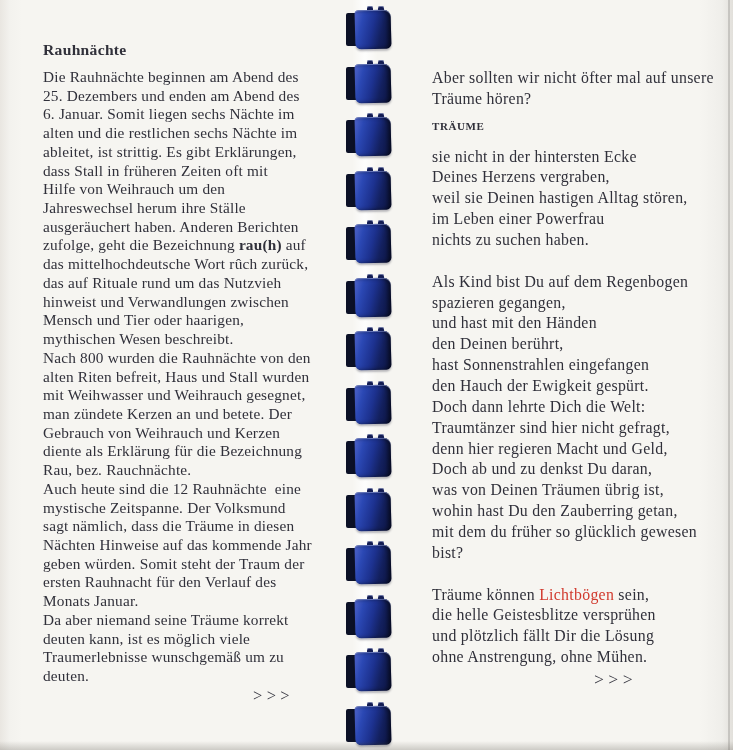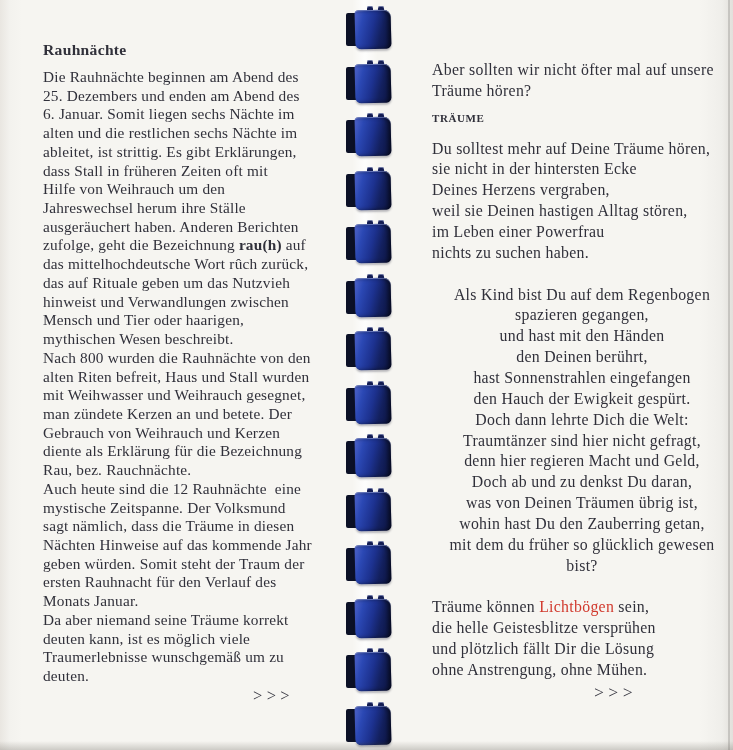--- a/index.html
+++ b/index.html
@@ -12,27 +12,27 @@
   }
   .bottom-shade{position:absolute;left:0;right:0;bottom:0;height:9px;
     background:linear-gradient(to bottom,rgba(110,106,98,0),rgba(110,106,98,.30));}
   .right-edge-line{position:absolute;top:0;bottom:0;right:3px;width:2px;background:rgba(125,123,119,.30);}
   .center-gap{position:absolute;top:0;bottom:0;left:352px;width:26px;
     background:linear-gradient(to right,rgba(255,255,255,0),rgba(255,255,255,.85) 50%,rgba(255,255,255,0));}
 
   
   .col{position:absolute;}
   .col-left{left:43px;top:40px;width:300px;font-size:15.3px;line-height:18.72px;letter-spacing:.2px;}
-  .col-right{left:432px;top:60px;width:300px;font-size:15.8px;line-height:20.85px;letter-spacing:.3px;}
+  .col-right{left:432px;top:68px;width:300px;font-size:15.8px;line-height:20.85px;letter-spacing:.3px;}
   .doc-title{font-weight:bold;font-size:15.6px;line-height:19px;letter-spacing:.3px;}
   .col-left .body{margin-top:9px;}
   .tline{white-space:pre;min-height:1em;}
   .rc-heading{font-weight:bold;font-size:11px;line-height:20.85px;letter-spacing:.6px;margin-top:6px;}
   .rc-stanza1{margin-top:10px;}
-  .rc-stanza2{margin-top:21px;text-align:center;}
+  .rc-stanza2{margin-top:21px;}
   .rc-stanza3{margin-top:21px;}
   .more{font-style:italic;letter-spacing:2.5px;color:#3a3a44;}
   .more-left{text-align:right;padding-right:50px;font-size:16.5px;margin-top:1px;}
   .more-right{text-align:right;padding-right:96px;font-size:17.5px;margin-top:1px;}
 
   
   .binding{position:absolute;left:0;top:0;width:733px;height:750px;pointer-events:none;}
   .ring{position:absolute;left:346px;width:45px;height:39px;}
   .ring-hole{position:absolute;left:0;top:3px;width:13px;height:33px;background:#0b1026;border-radius:2px;}
   .ring-body{position:absolute;left:9px;top:0;width:36px;height:39px;
@@ -58,21 +58,21 @@
         <div class="tline">25. Dezembers und enden am Abend des</div>
         <div class="tline">6. Januar. Somit liegen sechs Nächte im</div>
         <div class="tline">alten und die restlichen sechs Nächte im</div>
         <div class="tline">ableitet, ist strittig. Es gibt Erklärungen,</div>
         <div class="tline">dass Stall in früheren Zeiten oft mit</div>
         <div class="tline">Hilfe von Weihrauch um den</div>
         <div class="tline">Jahreswechsel herum ihre Ställe</div>
         <div class="tline">ausgeräuchert haben. Anderen Berichten</div>
         <div class="tline"><span>zufolge, geht die Bezeichnung </span><span style="font-weight: bold;">rau(h)</span><span> auf</span></div>
         <div class="tline">das mittelhochdeutsche Wort rûch zurück,</div>
-        <div class="tline">das auf Rituale geben um das Nutzvieh</div>
+        <div class="tline">das auf Rituale rund um das Nutzvieh</div>
         <div class="tline">hinweist und Verwandlungen zwischen</div>
         <div class="tline">Mensch und Tier oder haarigen,</div>
         <div class="tline">mythischen Wesen beschreibt.</div>
         <div class="tline">Nach 800 wurden die Rauhnächte von den</div>
         <div class="tline">alten Riten befreit, Haus und Stall wurden</div>
         <div class="tline">mit Weihwasser und Weihrauch gesegnet,</div>
         <div class="tline">man zündete Kerzen an und betete. Der</div>
         <div class="tline">Gebrauch von Weihrauch und Kerzen</div>
         <div class="tline">diente als Erklärung für die Bezeichnung</div>
         <div class="tline">Rau, bez. Rauchnächte.</div>
@@ -91,21 +91,20 @@
     <div class="more more-left">&gt;&gt;&gt;</div>
   </div>
 
   <div class="col col-right">
     <div>
         <div class="tline">Aber sollten wir nicht öfter mal auf unsere</div>
         <div class="tline">Träume hören?</div>
       </div>
     <div class="rc-heading">TRÄUME</div>
     <div class="rc-stanza1">
-        <div class="tline">Du solltest mehr auf Deine Träume hören,</div>
         <div class="tline">sie nicht in der hintersten Ecke</div>
         <div class="tline">Deines Herzens vergraben,</div>
         <div class="tline">weil sie Deinen hastigen Alltag stören,</div>
         <div class="tline">im Leben einer Powerfrau</div>
         <div class="tline">nichts zu suchen haben.</div>
       </div>
     <div class="rc-stanza2">
         <div class="tline">Als Kind bist Du auf dem Regenbogen</div>
         <div class="tline">spazieren gegangen,</div>
         <div class="tline">und hast mit den Händen</div>

